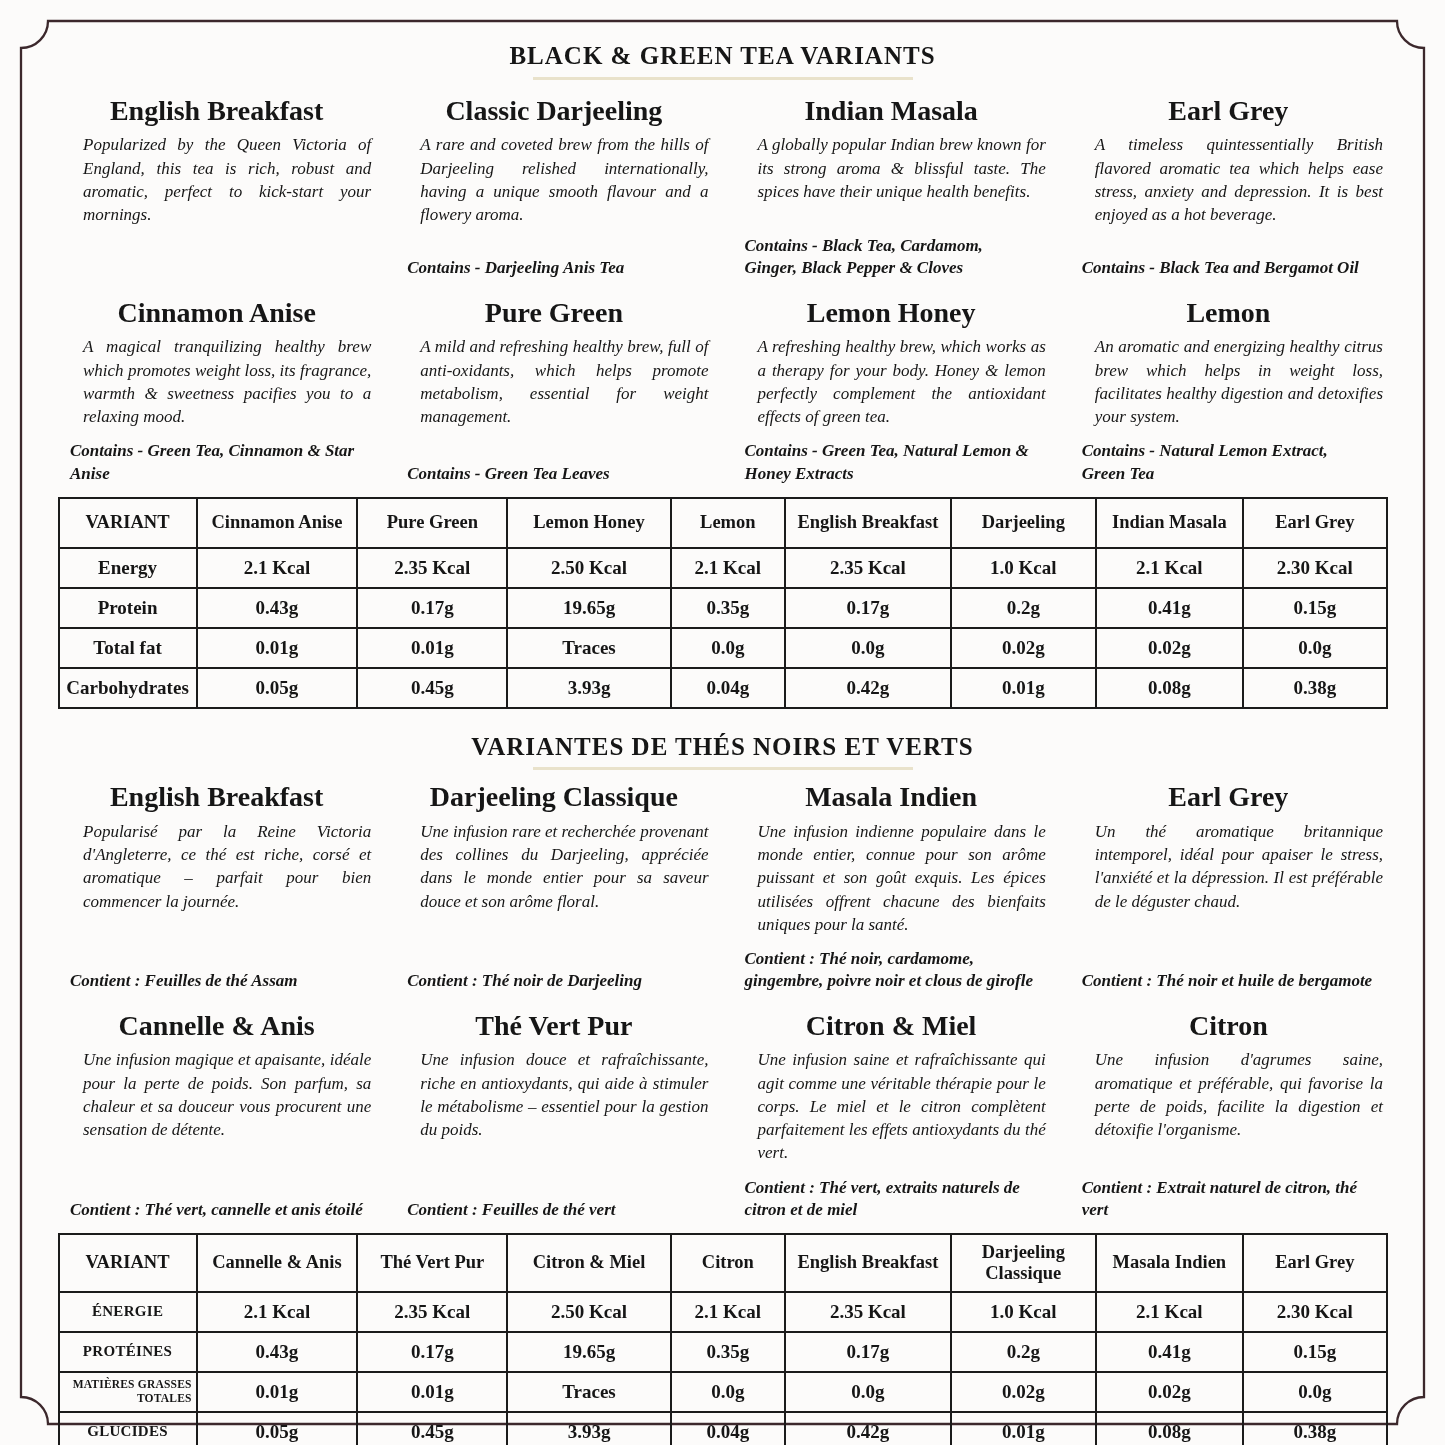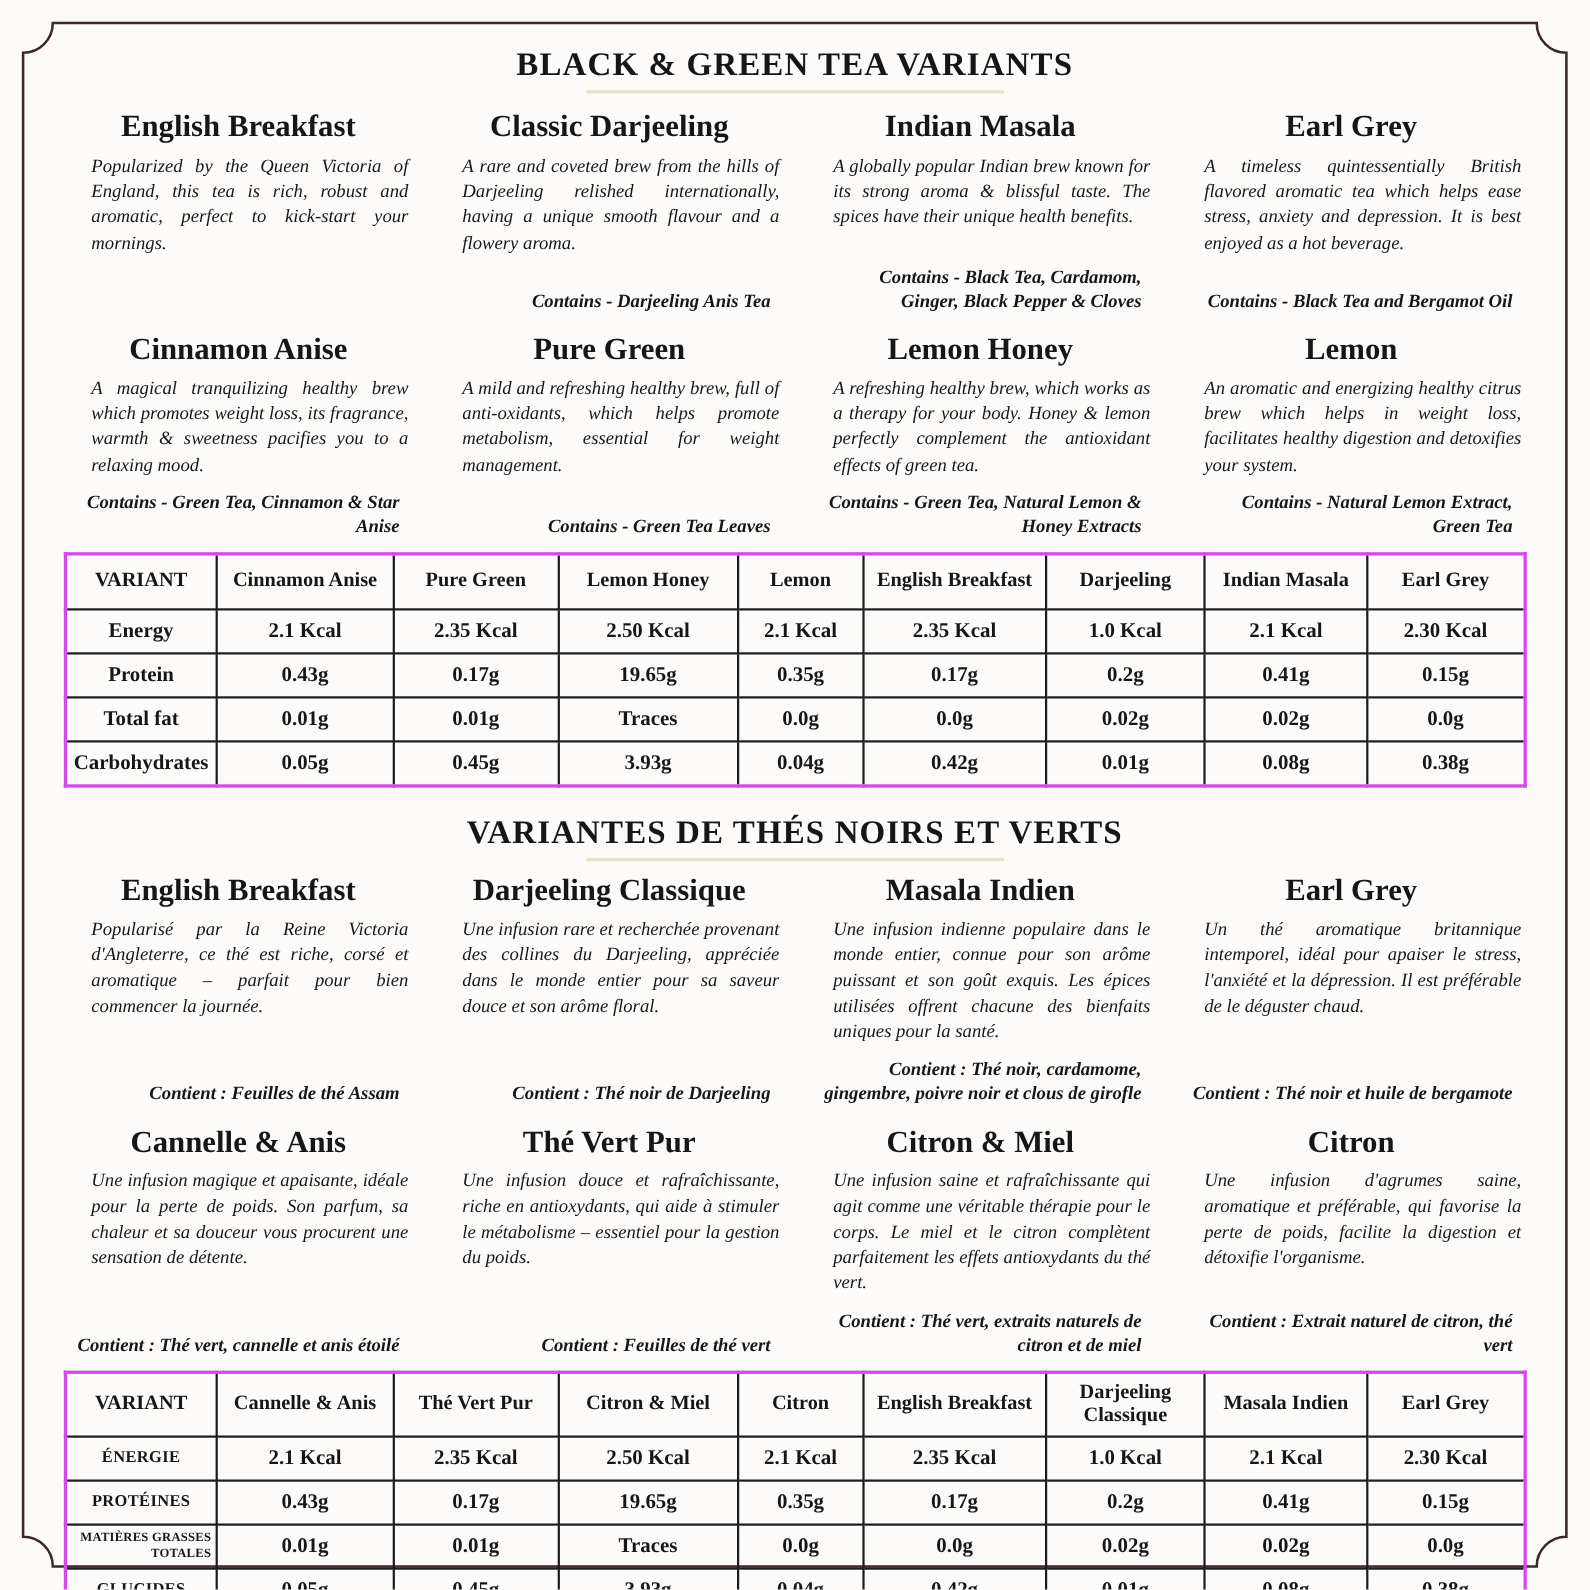--- a/index.html
+++ b/index.html
@@ -9,41 +9,41 @@
     position: relative; overflow: hidden;
     font-family: "Liberation Serif", "DejaVu Serif", serif;
     color: #161616;
   }
   .frame { position: absolute; inset: 0; width: 1445px; height: 1445px; }
   .frame path { fill: none; stroke: #3c282c; stroke-width: 2.3; }
   .sheet { position: absolute; inset: 0; padding: 42px 56px 0; box-sizing: border-box; }
 
   .section-title {
     margin: 0; text-align: center;
-    font-size: 30px; font-weight: bold; letter-spacing: 1px; line-height: 1.1;
+    font-size: 25px; font-weight: bold; letter-spacing: 1px; line-height: 1.1;
   }
   .title-underline { width: 380px; height: 3px; background: #e9e2cb; margin: 7px auto 0; }
 
   .tea-grid {
     display: grid; grid-template-columns: repeat(4, 1fr);
     column-gap: 28px; row-gap: 10px; margin: 14px 6px 0;
   }
   .tea-card { display: flex; flex-direction: column; min-height: 192px; }
   .tea-name { text-align: center; font-size: 28px; font-weight: bold; margin: 2px 0 7px; line-height: 1.1; }
   .tea-desc { font-style: italic; font-size: 17px; line-height: 1.37; text-align: justify; margin-left: 21px; }
   .tea-contains {
     margin-top: auto; padding: 12px 8px 6px;
-    text-align: right; font-style: italic; font-weight: bold;
+    text-align: left; font-style: italic; font-weight: bold;
     font-size: 17px; line-height: 1.3;
   }
 
   .nutri {
     width: 1330px; margin: 6px auto 0;
     border-collapse: collapse; table-layout: fixed;
-    border: 3px solid #d946ef;
+    border: 1px solid #d946ef;
   }
   .nutri th, .nutri td {
     border: 2px solid #1b1b1b; text-align: center; vertical-align: middle;
     font-weight: bold; padding: 2px 4px; overflow: hidden;
   }
   .nutri thead th { font-size: 18.5px; height: 44px; line-height: 1.15; }
   .nutri td { font-size: 19px; height: 34px; }
   .nutri tbody th { font-size: 19px; }
 
   .table-fr thead th { height: 52px; padding: 2px 10px; }

